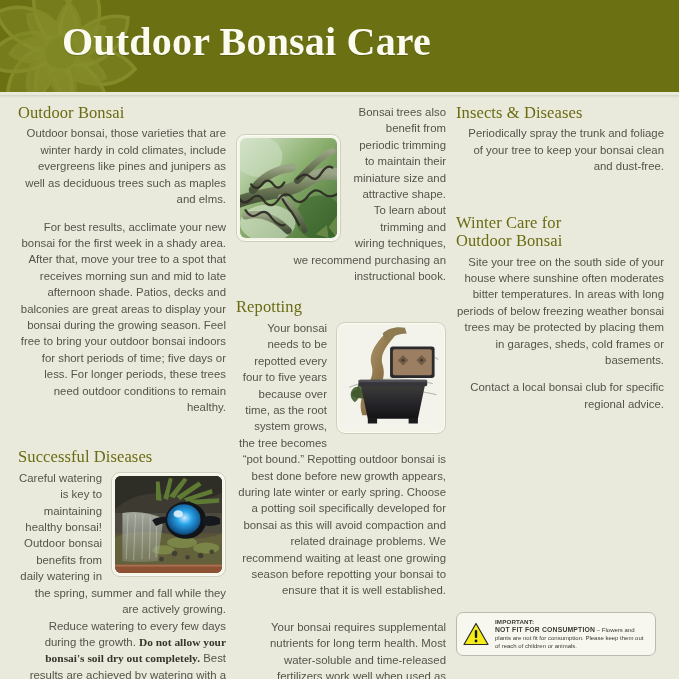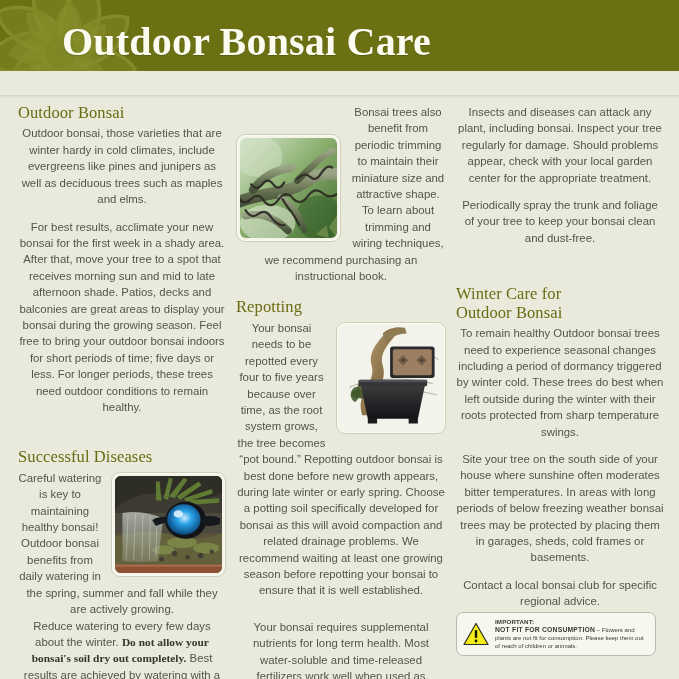--- a/index.html
+++ b/index.html
@@ -18,21 +18,21 @@
     width: 679px;
     height: 679px;
     background: #eaeadc;
     box-sizing: border-box;
   }
 
   
   .header {
     position: relative;
     width: 679px;
-    height: 71px;
+    height: 92px;
     background: #6b7113;
     overflow: hidden;
   }
   .header-ornament {
     position: absolute;
     left: -54px;
     top: -62px;
     width: 230px;
     height: 230px;
     opacity: 0.55;
@@ -86,21 +86,21 @@
     letter-spacing: 0.1px;
   }
   h2.sec.tight { margin-top: 0; }
 
   p.body {
     margin: 0 0 11px 0;
     font-family: "Liberation Sans", sans-serif;
     font-size: 11.4px;
     line-height: 16.4px;
     color: #53544a;
-    text-align: center;
+    text-align: right;
   }
   p.body:last-child { margin-bottom: 0; }
   p.body b, p.body strong {
     color: #35362c;
     font-weight: bold;
     font-family: Liberation Serif, serif;
   }
 
   
   .imgbox {
@@ -260,21 +260,21 @@
                 <path d="M54 44 q -10 0 -14 4 l 4 6 q 10 -4 12 -4 Z" fill="#15181c"></path>
               </g>
               <rect x="0" y="96" width="115" height="9" fill="#8d5233"></rect>
               <rect x="0" y="96" width="115" height="2" fill="#b4755a" opacity="0.8"></rect>
             </svg>
           </span>
         </div>
         <p class="body">Careful watering is key to maintaining healthy bonsai! Outdoor bonsai benefits from daily watering in the spring, summer and fall while they are actively growing.</p>
       </div>
 
-      <p class="body"><span>Reduce watering to every few days about the winter. </span><b>Do not allow your bonsai's soil dry out completely.</b><span> Best results are achieved by watering with a small watering can or hose attachment that has a fine-spray nozzle. </span></p>
+      <p class="body"><span>Reduce watering to every few days during the growth. </span><b>Do not allow your bonsai's soil dry out completely.</b><span> Best results are achieved by watering with a small watering can or hose attachment that has a fine-spray nozzle. </span></p>
     </div>
 
     <div class="col col-2">
 
       <div class="clearfix">
         <div class="imgbox float-left" style="width:105px;height:108px;margin-top:30px;">
           <span class="pic">
             <svg viewBox="0 0 105 108" preserveAspectRatio="none" xmlns="http://www.w3.org/2000/svg">
               <defs>
                 <linearGradient id="bokeh" x1="0" y1="0" x2="1" y2="1">
@@ -383,28 +383,27 @@
         <p class="body">Your bonsai needs to be repotted every four to five years because over time, as the root system grows, the tree becomes “pot bound.” Repotting outdoor bonsai is best done before new growth appears, during late winter or early spring. Choose a potting soil specifically developed for bonsai as this will avoid compaction and related drainage problems. We recommend waiting at least one growing season before repotting your bonsai to ensure that it is well established.</p>
       </div>
 
       <div style="height:20px"></div>
 
       <p class="body">Your bonsai requires supplemental nutrients for long term health. Most water-soluble and time-released fertilizers work well when used as directed. We recommend slow release organic fertilizers for more mature specimen bonsai.</p>
     </div>
 
     <div class="col col-3">
 
-      <p class="body">Insects and diseases can attack any plant, including bonsai. Inspect your tree regularly for damage. Should problems appear, check with your local garden center for the appropriate treatment.</p>
+      <h2 class="sec tight">Insects &amp; Diseases</h2>
       <p class="body">Periodically spray the trunk and foliage of your tree to keep your bonsai clean and dust-free.</p>
 
       <div style="height:28px"></div>
 
       <h2 class="sec"><span>Winter Care for</span><br><span>Outdoor Bonsai</span></h2>
 
-      <p class="body">To remain healthy Outdoor bonsai trees need to experience seasonal changes including a period of dormancy triggered by winter cold. These trees do best when left outside during the winter with their roots protected from sharp temperature swings.</p>
       <p class="body">Site your tree on the south side of your house where sunshine often moderates bitter temperatures. In areas with long periods of below freezing weather bonsai trees may be protected by placing them in garages, sheds, cold frames or basements.</p>
       <p class="body">Contact a local bonsai club for specific regional advice.</p>
 
       <div class="warning">
         <span class="warn-icon">
           <svg viewBox="0 0 26 24" xmlns="http://www.w3.org/2000/svg">
             <path d="M13 1.5 L25 22.5 L1 22.5 Z" fill="#f5ec1a" stroke="#2b2b25" stroke-width="1.2" stroke-linejoin="round"></path>
             <rect x="11.8" y="8" width="2.4" height="8" rx="1" fill="#17170f"></rect>
             <circle cx="13" cy="19" r="1.4" fill="#17170f"></circle>
           </svg>

